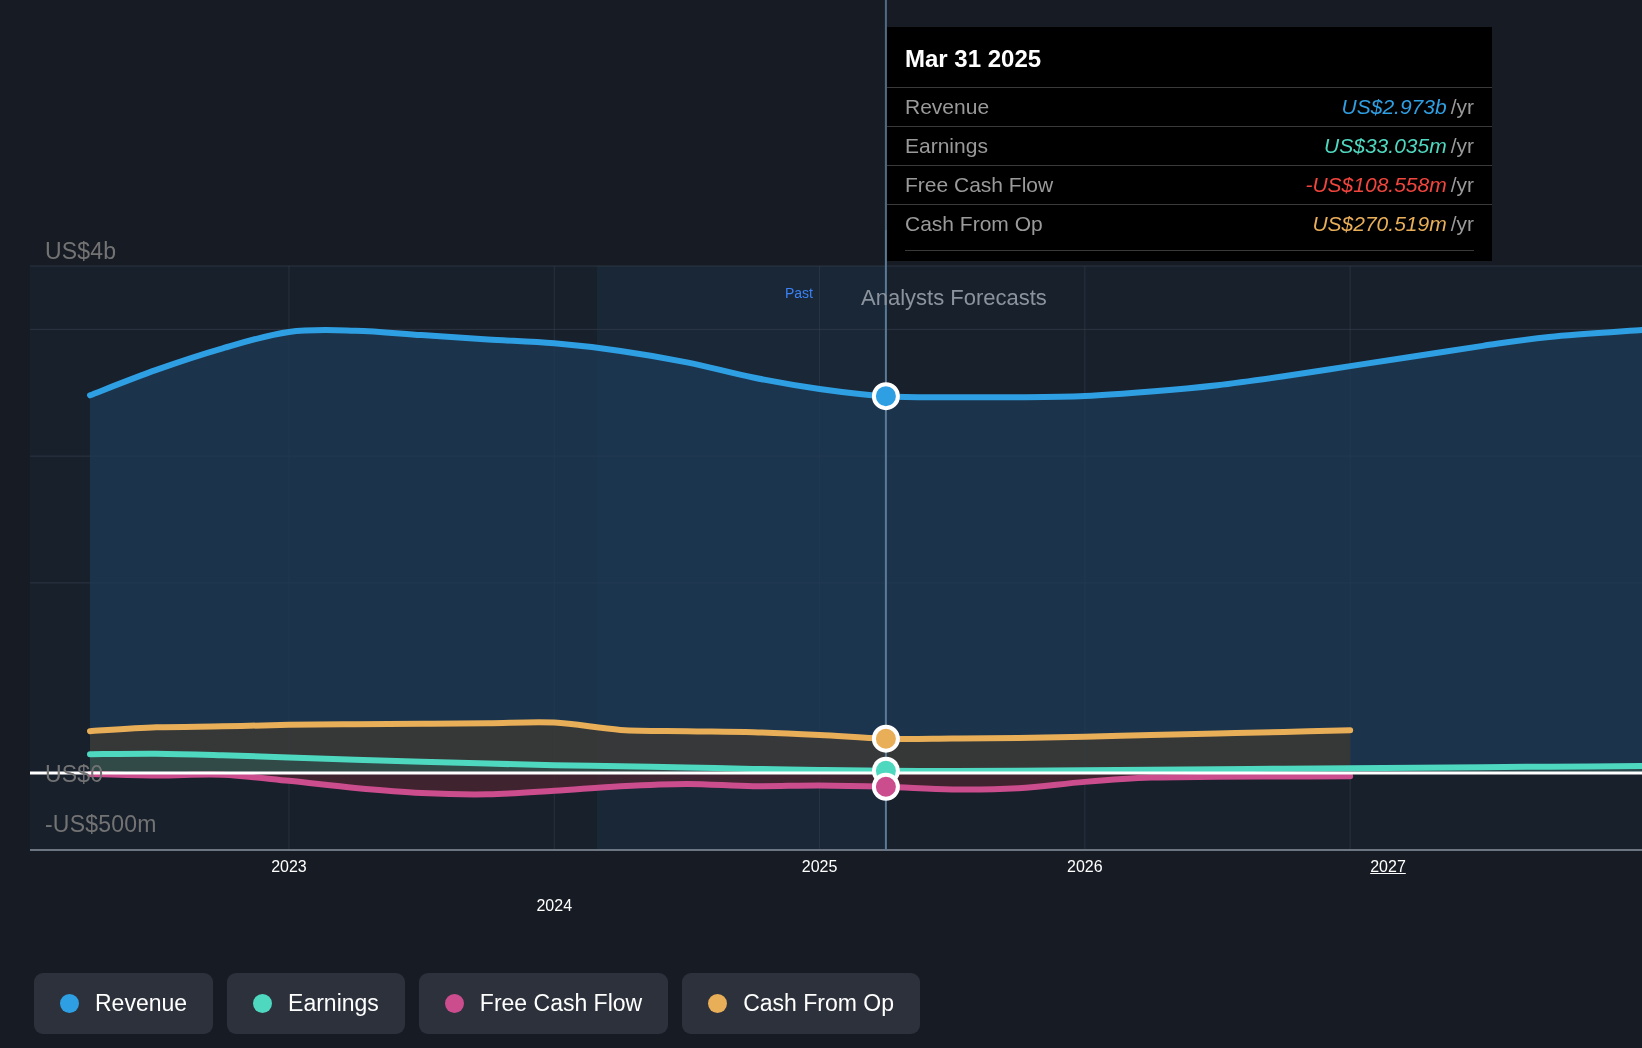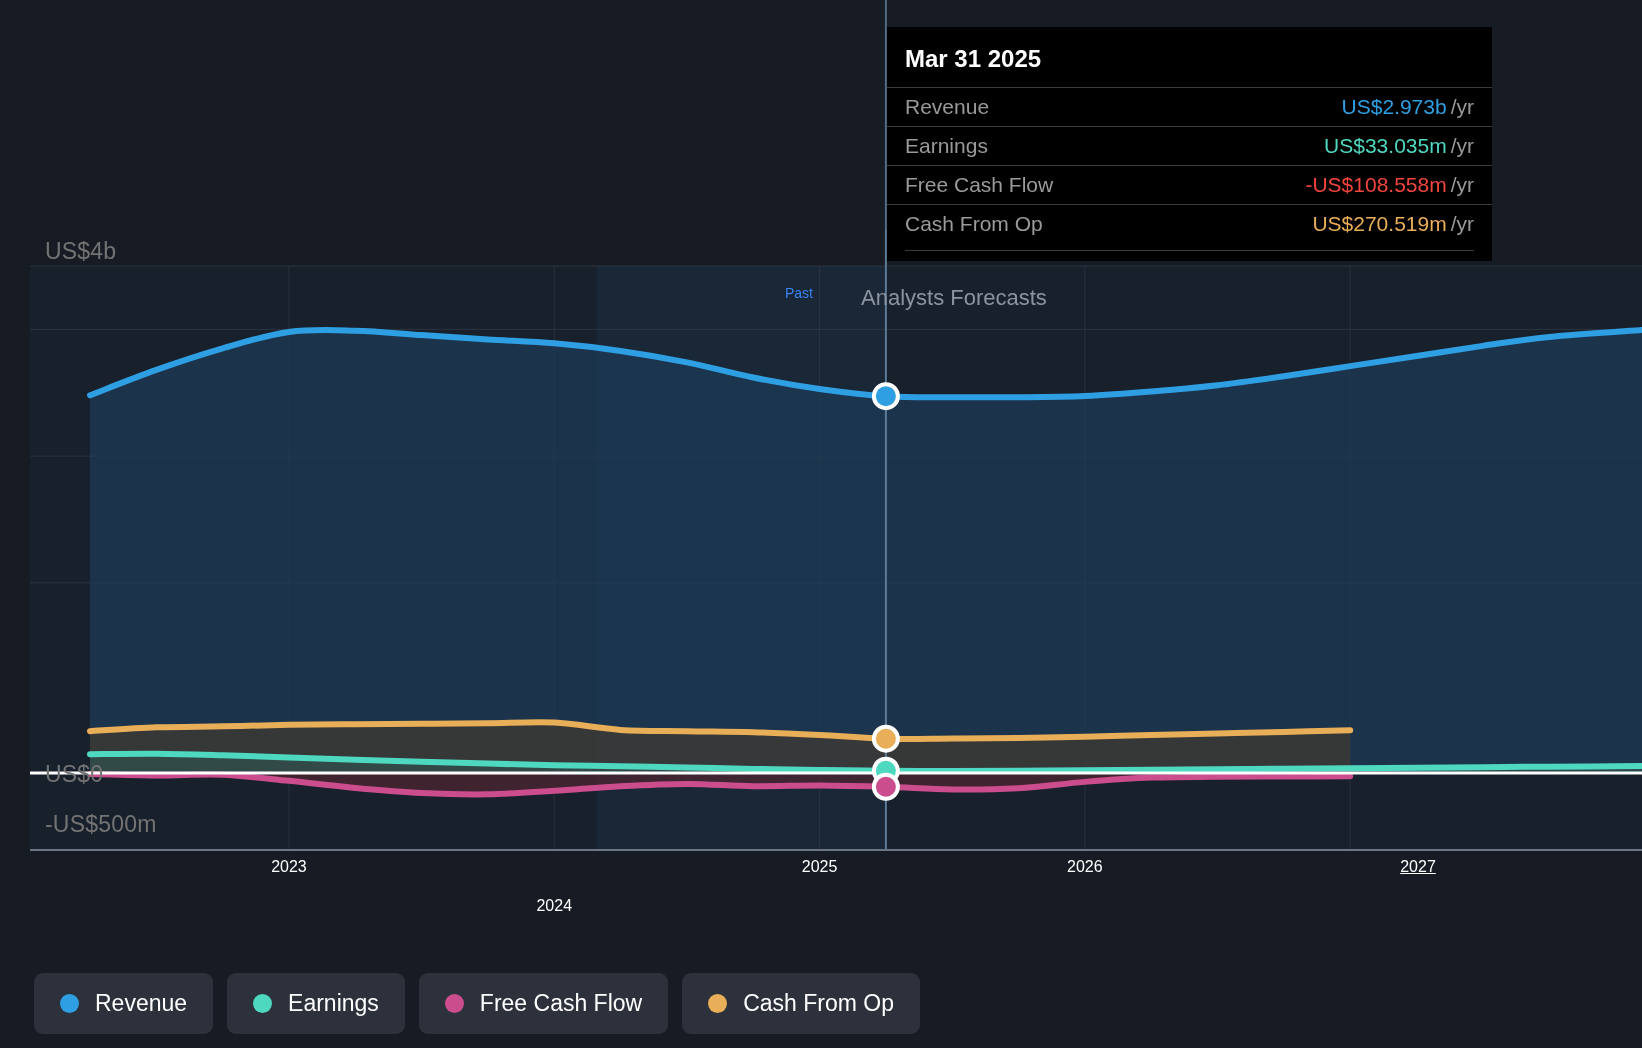--- a/index.html
+++ b/index.html
@@ -93,21 +93,21 @@
   .tt-row {
     display: flex;
     align-items: center;
     justify-content: space-between;
     padding: 7px 18px 7px 18px;
     border-top: 1px solid #3a3a3a;
     font-size: 21px;
   }
   .tt-label { color: #9a9a9a; white-space: nowrap; }
   .tt-value-wrap { white-space: nowrap; }
-  .tt-value { font-weight: normal; }
+  .tt-value { font-weight: normal; font-style: italic; }
   .tt-unit { color: #9a9a9a; margin-left: 4px; }
   #tt-bottom-rule {
     border-top: 1px solid #3a3a3a;
     margin: 7px 18px 0 18px;
   }
 
   
   #legend {
     position: absolute;
     left: 34px;
@@ -185,21 +185,21 @@
 
   <div class="y-axis-label" id="y-label-top">US$4b</div>
   <div class="y-axis-label" id="y-label-zero">US$0</div>
   <div class="y-axis-label" id="y-label-bot">-US$500m</div>
 
   <div id="x-axis-labels">
       <div class="x-axis-label" style="left: 288.974px;">2023</div>
       <div class="x-axis-label" style="left: 554.274px; margin-top: 39px;">2024</div>
       <div class="x-axis-label" style="left: 819.573px;">2025</div>
       <div class="x-axis-label" style="left: 1084.87px;">2026</div>
-      <div class="x-axis-label" style="left: 1418px; text-decoration: underline;">2027</div>
+      <div class="x-axis-label" style="left: 1388px; text-decoration: underline;">2027</div>
     </div>
 
   <div id="past-label">Past</div>
   <div id="forecast-label">Analysts Forecasts</div>
 
   <div id="tooltip">
     <div id="tooltip-title">Mar 31 2025</div>
     <div id="tooltip-rows">
         <div class="tt-row">
           <span class="tt-label">Revenue</span>

